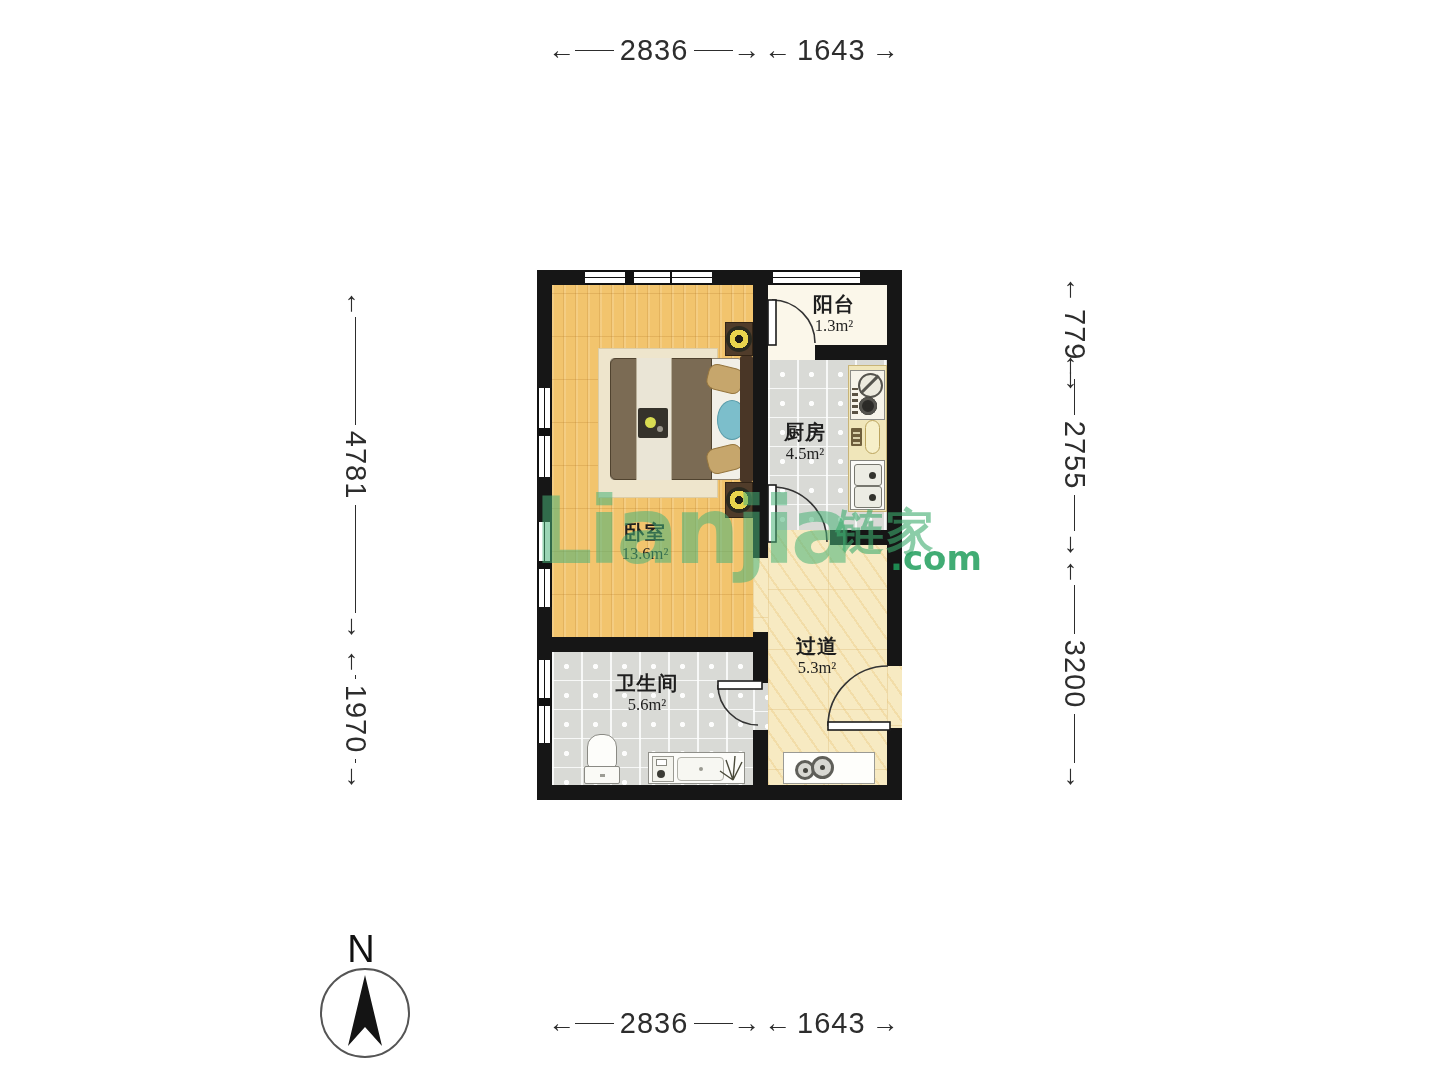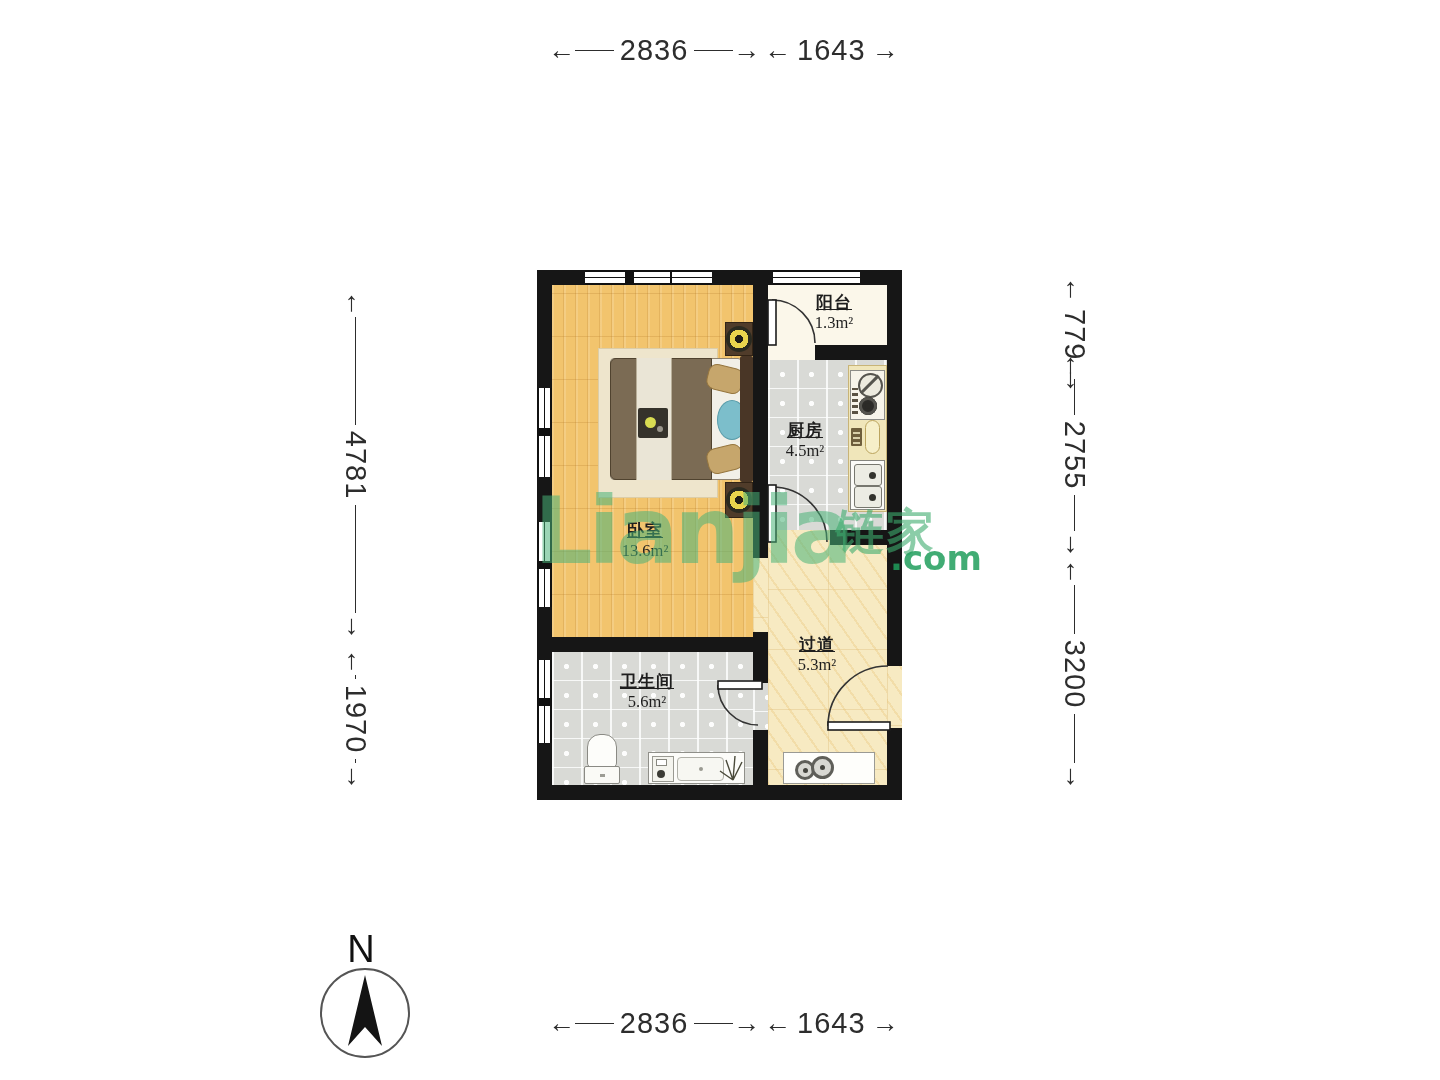--- a/index.html
+++ b/index.html
@@ -82,21 +82,21 @@
   .vbasin{position:absolute;background:#F7F7F2;border:1.5px solid #b0b0a8;border-radius:4px;}
   .vbasin::after{content:'';position:absolute;left:50%;top:50%;width:4px;height:4px;margin:-2px;border-radius:50%;background:#9a9a92;}
 
   .washer{background:#FEFEFB;border:1.5px solid #9a9a94;}
   .wring{position:absolute;border-radius:50%;border:3.5px solid #5f5f59;background:#d8d8d2;}
   .wring::after{content:'';position:absolute;left:50%;top:50%;width:5px;height:5px;margin:-2.5px;border-radius:50%;background:#45453f;}
 
   
   .room-label{position:absolute;width:110px;text-align:center;color:#1e1e1e;z-index:5;
               font-family:"Liberation Serif",serif;}
-  .room-name{font-size:17px;font-weight:700;letter-spacing:1px;line-height:1.05;text-decoration:underline;}
+  .room-name{font-size:20px;font-weight:700;letter-spacing:1px;line-height:1.05;}
   .room-area{font-size:16.5px;font-weight:400;margin-top:3px;line-height:1;}
 
   
   .dim{position:absolute;display:flex;align-items:center;height:34px;color:#2d2d2d;
        font-size:29px;white-space:nowrap;z-index:2;}
   .dim .ln{flex:1;height:0;border-top:1.6px solid #2d2d2d;}
   .dim .ar{font-size:27px;line-height:1;}
   .dim .val{padding:0 6px;line-height:1;letter-spacing:1px;}
   .dim.v{transform:rotate(90deg);}
 

